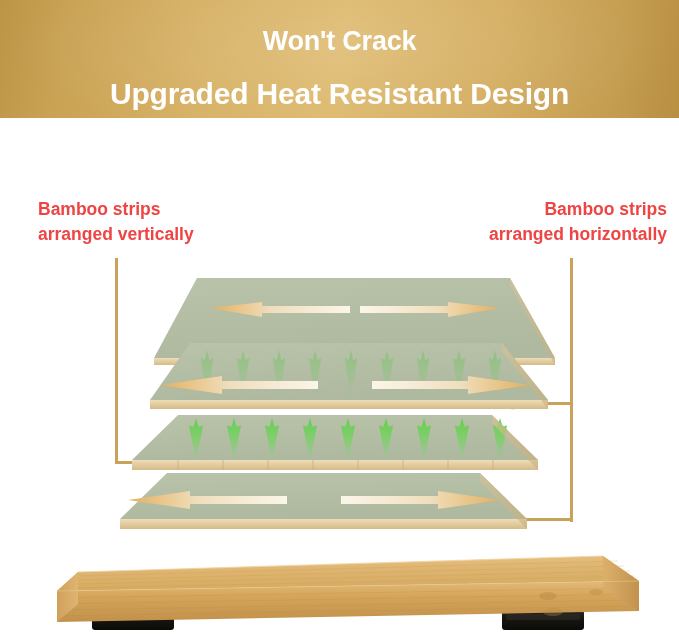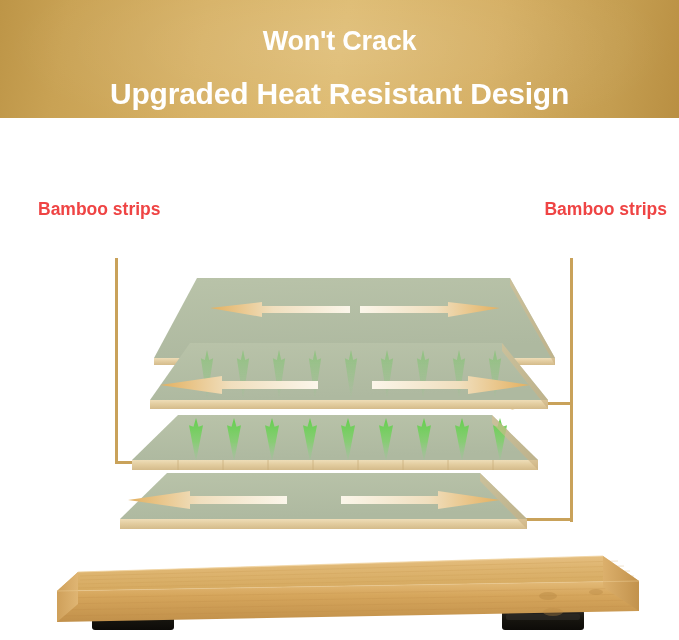--- a/index.html
+++ b/index.html
@@ -57,24 +57,26 @@
 <body>
 
 <div id="banner">
   <div class="sheen"></div>
   <div class="ttl ttl1">Won't Crack</div>
   <div class="ttl ttl2">Upgraded Heat Resistant Design</div>
 </div>
 
 <div class="callout" id="label-left">
   <div>Bamboo strips</div>
+  <div>arranged vertically</div>
 </div>
 
 <div class="callout" id="label-right">
   <div>Bamboo strips</div>
+  <div>arranged horizontally</div>
 </div>
 
 <div class="leader v" style="left:115px;top:258px;height:206px;"></div>
 <div class="leader h" style="left:115px;top:461px;width:50px;"></div>
 <div class="dot" style="left:159px;top:457px;"></div>
 
 <div class="leader v" style="left:570px;top:258px;height:264px;"></div>
 <div class="leader h" style="left:514px;top:402px;width:59px;"></div>
 <div class="dot" style="left:508px;top:399px;"></div>
 <div class="leader h" style="left:514px;top:518px;width:59px;"></div>

